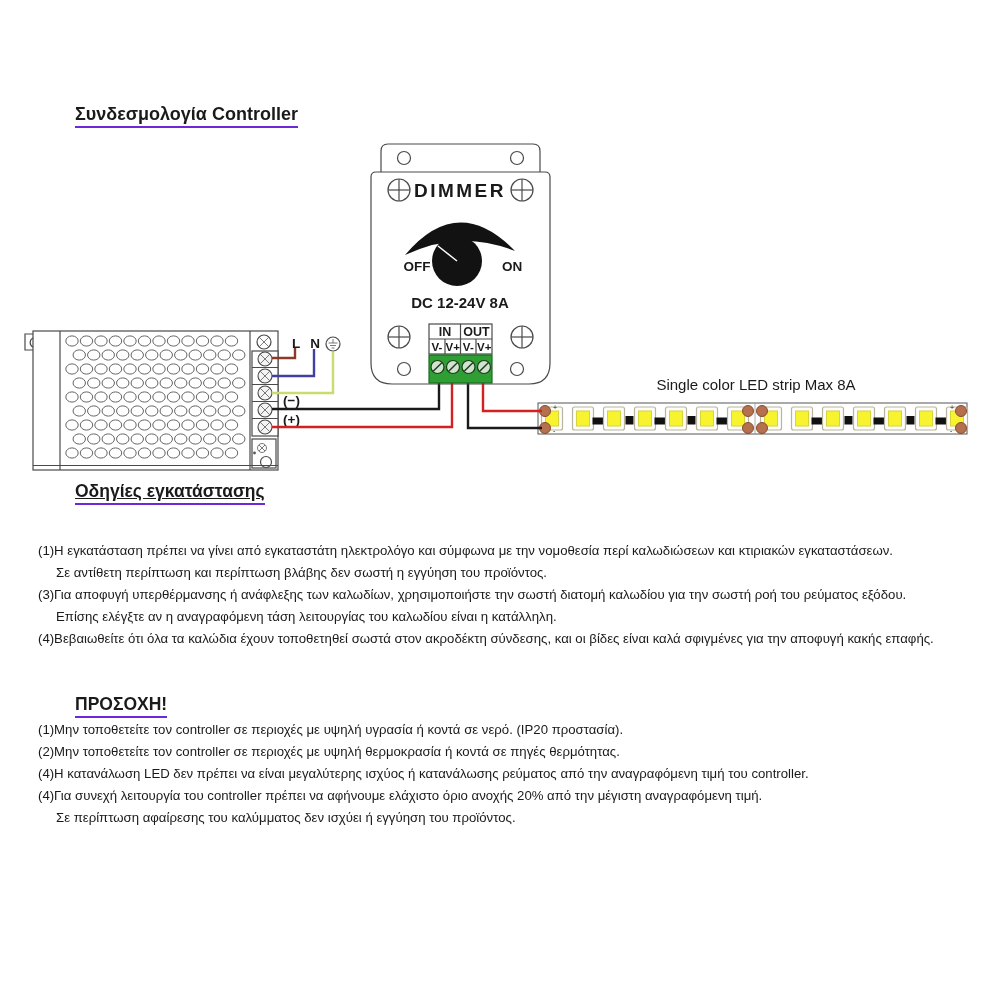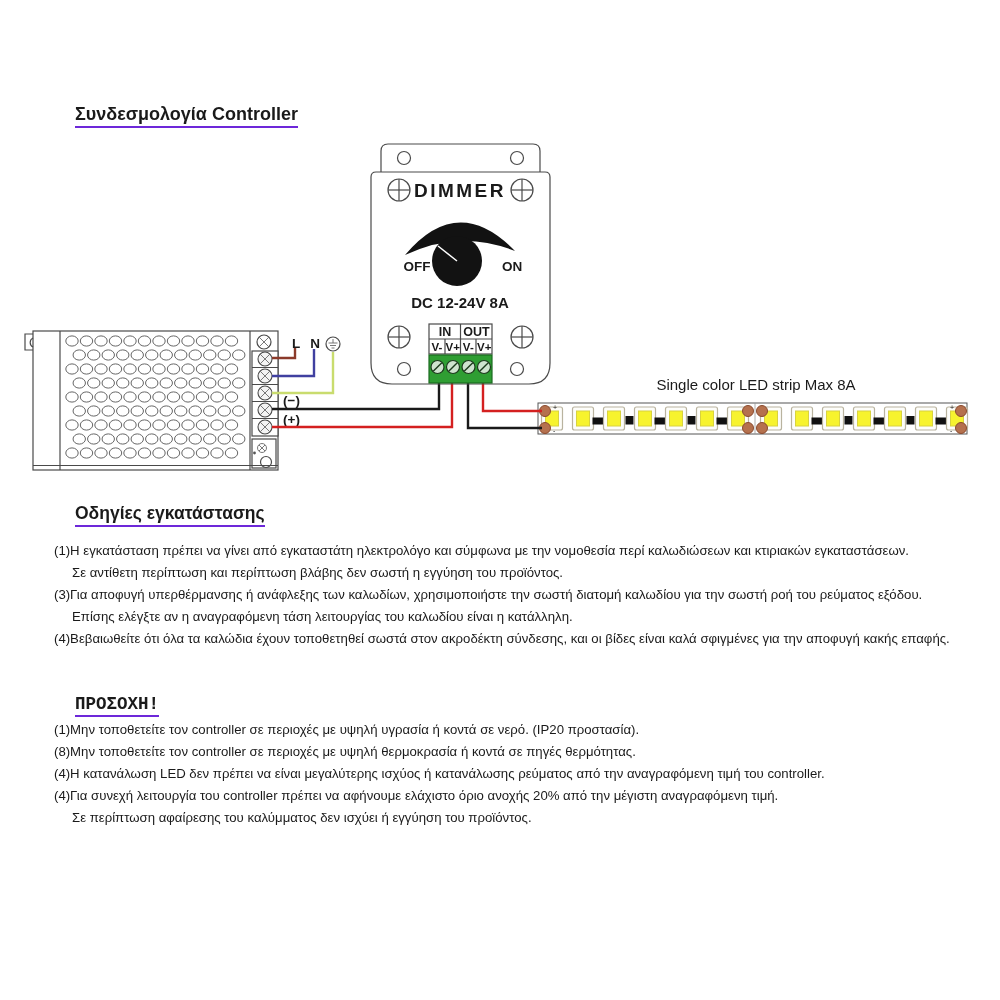--- a/index.html
+++ b/index.html
@@ -1,23 +1,23 @@
 <!DOCTYPE html>
 <html><head>
 <meta charset="utf-8">
 <style>
   html,body{margin:0;padding:0;background:#fff;}
   .sheet{position:relative;width:1000px;height:1000px;background:#ffffff;overflow:hidden;
          font-family:"Liberation Sans",sans-serif;color:#1a1a1a;}
   .heading{position:absolute;left:30px;font-weight:bold;font-size:17.5px;
            border-bottom:2px solid #6d28d9;padding-bottom:1px;white-space:nowrap;margin-left:45px;}
   #page-title{top:104px;font-size:18px;}
-  #instructions-heading{top:503px;}
-  #warning-heading{top:694px;font-family:Liberation Mono, monospace;}
-  .lines{position:absolute;left:30px;margin-left:16px;}
+  #instructions-heading{top:481px;text-decoration:underline;}
+  #warning-heading{top:694px;}
+  .lines{position:absolute;left:30px;}
   #instructions-lines{top:540px;}
   #warning-lines{top:719px;}
   .instr-line{font-size:13.2px;line-height:22px;padding-left:8px;white-space:nowrap;}
   .instr-line.cont{padding-left:26px;}
   #diagram{position:absolute;left:0;top:0;width:1000px;height:500px;}
   .ln{fill:none;stroke:#4a4a4a;stroke-width:1.2;}
   .thin{fill:none;stroke:#6a6a6a;stroke-width:0.9;}
   text{font-family:"Liberation Sans",sans-serif;fill:#1a1a1a;}
 </style>
 </head>
@@ -338,19 +338,19 @@
       <div class="instr-line">(1)Η εγκατάσταση πρέπει να γίνει από εγκαταστάτη ηλεκτρολόγο και σύμφωνα με την νομοθεσία περί καλωδιώσεων και κτιριακών εγκαταστάσεων.</div>
       <div class="instr-line cont">Σε αντίθετη περίπτωση και περίπτωση βλάβης δεν σωστή η εγγύηση του προϊόντος.</div>
       <div class="instr-line">(3)Για αποφυγή υπερθέρμανσης ή ανάφλεξης των καλωδίων, χρησιμοποιήστε την σωστή διατομή καλωδίου για την σωστή ροή του ρεύματος εξόδου.</div>
       <div class="instr-line cont">Επίσης ελέγξτε αν η αναγραφόμενη τάση λειτουργίας του καλωδίου είναι η κατάλληλη.</div>
       <div class="instr-line">(4)Βεβαιωθείτε ότι όλα τα καλώδια έχουν τοποθετηθεί σωστά στον ακροδέκτη σύνδεσης, και οι βίδες είναι καλά σφιγμένες για την αποφυγή κακής επαφής.</div>
     </div>
 
   <div id="warning-heading" class="heading">ΠΡΟΣΟΧΗ!</div>
   <div id="warning-lines" class="lines">
       <div class="instr-line">(1)Μην τοποθετείτε τον controller σε περιοχές με υψηλή υγρασία ή κοντά σε νερό. (IP20 προστασία).</div>
-      <div class="instr-line">(8)Μην τοποθετείτε τον controller σε περιοχές με υψηλή θερμοκρασία ή κοντά σε πηγές θερμότητας.</div>
+      <div class="instr-line">(2)Μην τοποθετείτε τον controller σε περιοχές με υψηλή θερμοκρασία ή κοντά σε πηγές θερμότητας.</div>
       <div class="instr-line">(4)Η κατανάλωση LED δεν πρέπει να είναι μεγαλύτερης ισχύος ή κατανάλωσης ρεύματος από την αναγραφόμενη τιμή του controller.</div>
       <div class="instr-line">(4)Για συνεχή λειτουργία του controller πρέπει να αφήνουμε ελάχιστο όριο ανοχής 20% από την μέγιστη αναγραφόμενη τιμή.</div>
       <div class="instr-line cont">Σε περίπτωση αφαίρεσης του καλύμματος δεν ισχύει ή εγγύηση του προϊόντος.</div>
     </div>
 
 </div>
 
 </body></html>

